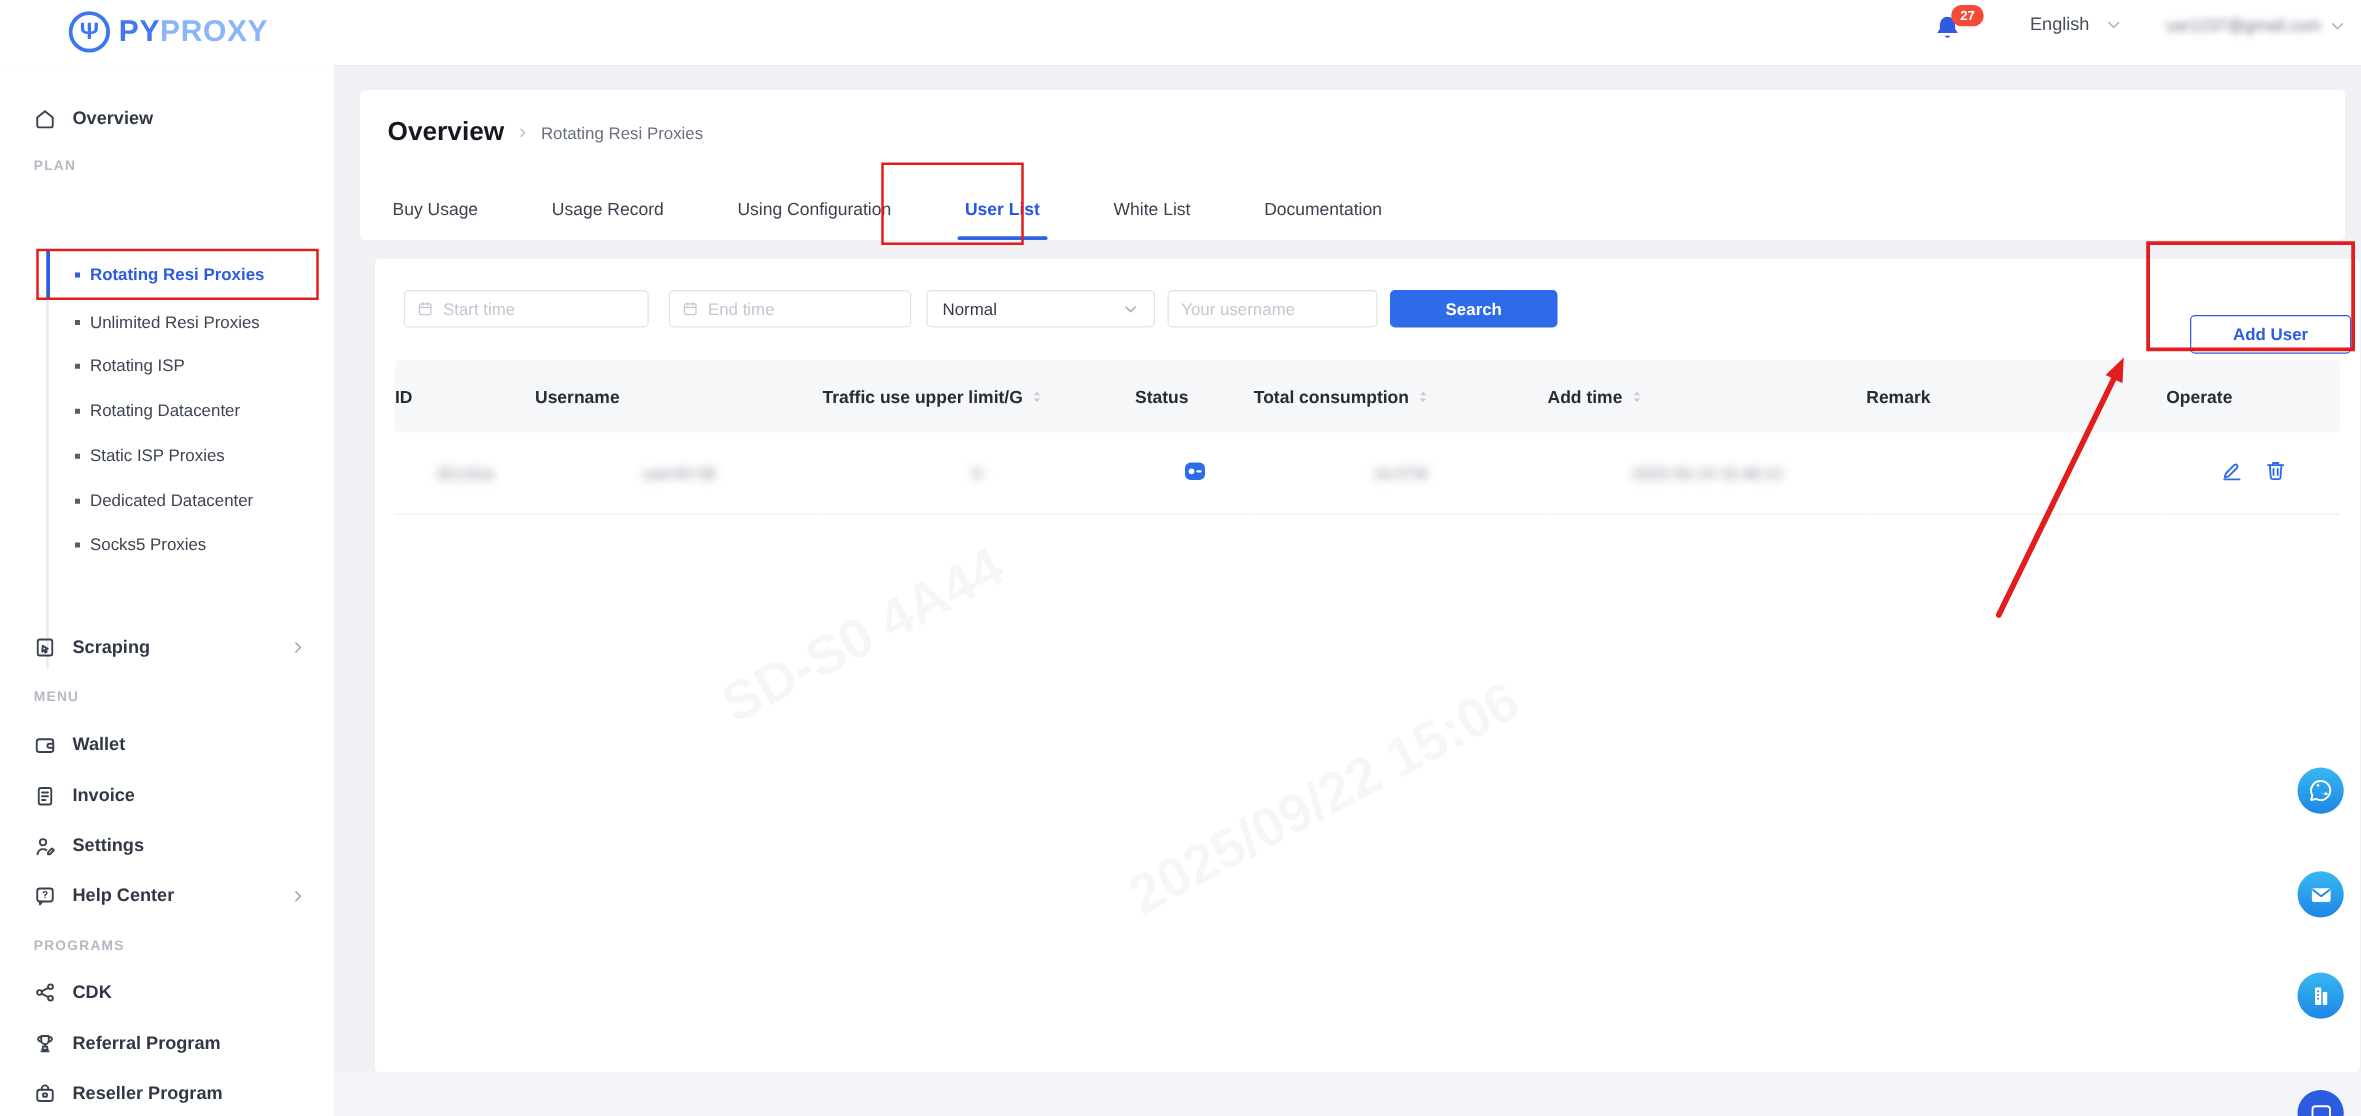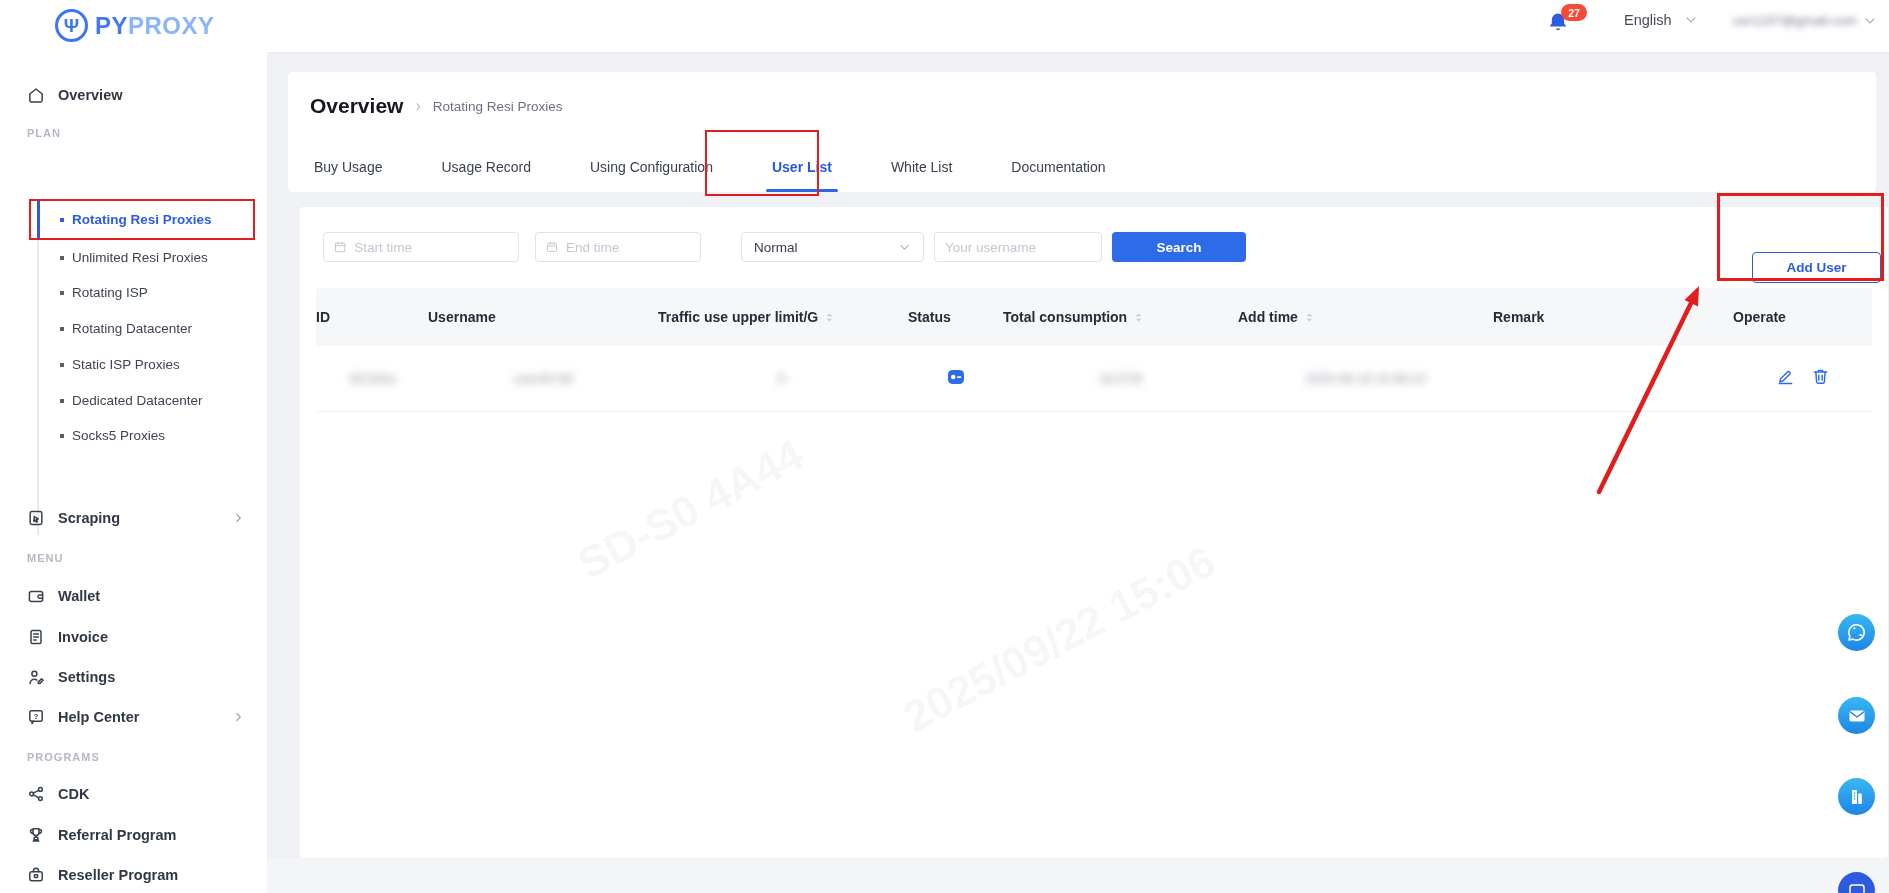--- a/index.html
+++ b/index.html
@@ -317,21 +317,21 @@
 
   <div class="card card2">
     <div class="filters">
       <div class="f-input" style="left:23px; width:196px;">
         <svg width="14" height="14" viewBox="0 0 16 16" fill="none" stroke="#c3c8d0" stroke-width="1.3" stroke-linecap="round">
             <rect x="2" y="3" width="12" height="11" rx="1.5"></rect>
             <path d="M2 6.5h12M5.5 1.6v2.8M10.5 1.6v2.8"></path>
           </svg>
         <input type="text" placeholder="Start time" style="">
       </div>
-      <div class="f-input" style="left:235px; width:166px;">
+      <div class="f-input" style="left:235px; width:194px;">
         <svg width="14" height="14" viewBox="0 0 16 16" fill="none" stroke="#c3c8d0" stroke-width="1.3" stroke-linecap="round">
             <rect x="2" y="3" width="12" height="11" rx="1.5"></rect>
             <path d="M2 6.5h12M5.5 1.6v2.8M10.5 1.6v2.8"></path>
           </svg>
         <input type="text" placeholder="End time" style="">
       </div>
       <div class="f-select" style="left:441px; width:183px;">
         <span>Normal</span>
         <svg class="chev" width="13" height="13" viewBox="0 0 18 18" fill="none" stroke="currentColor" stroke-width="1.6" stroke-linecap="round">
             <path d="M4 6.5l5 5 5-5"></path>

